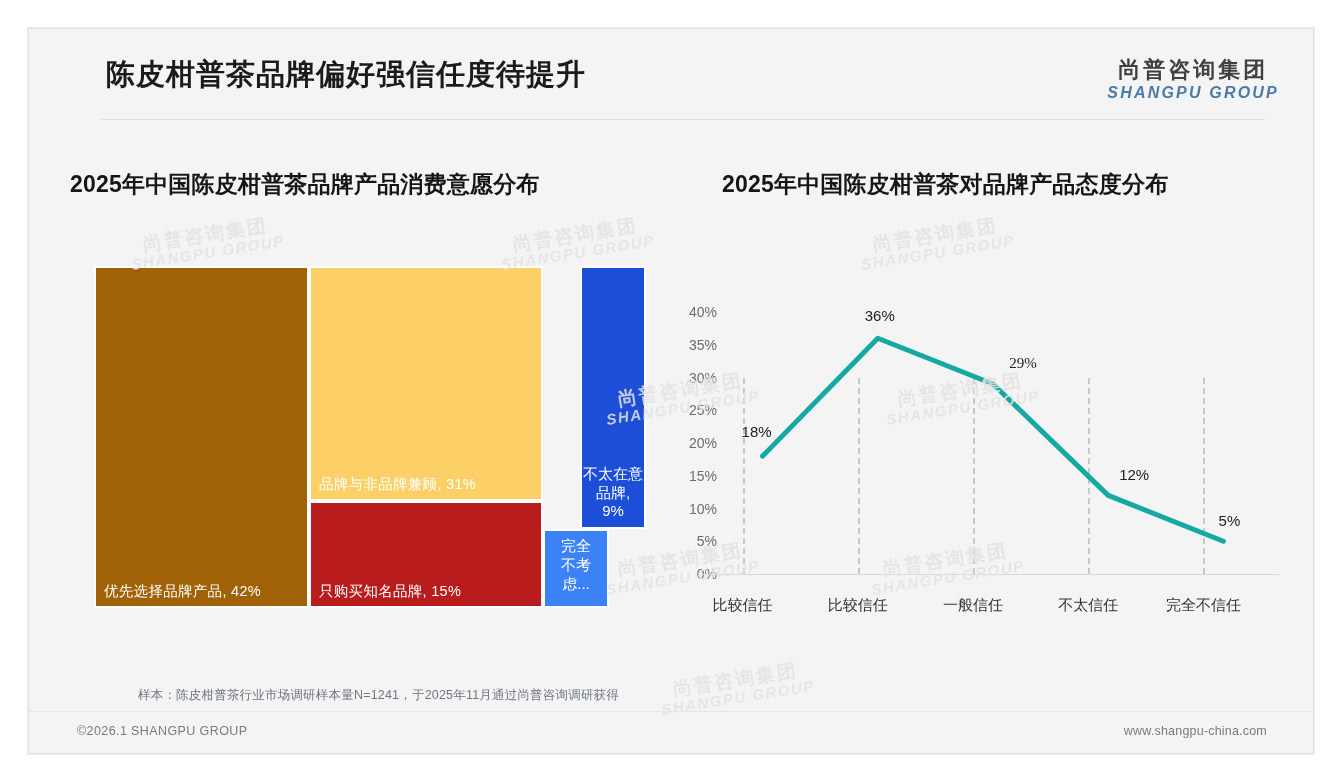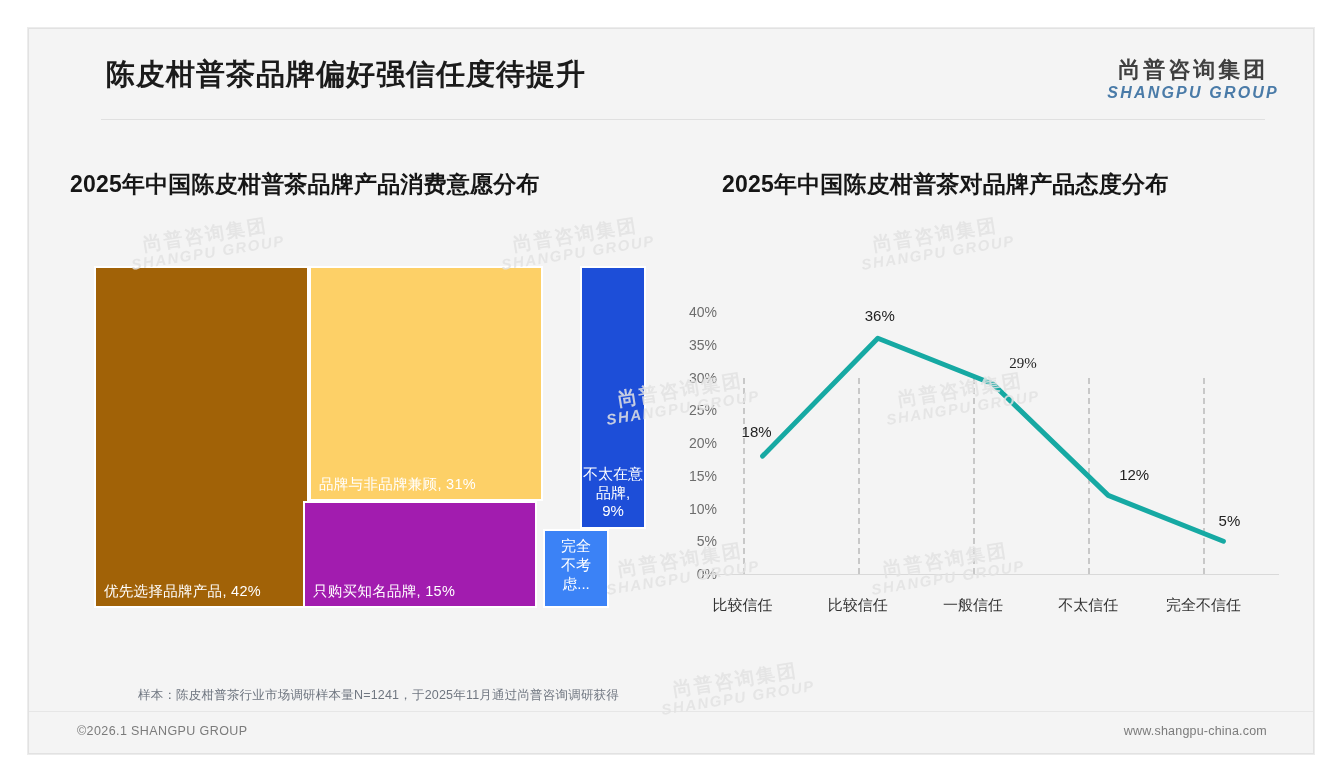--- a/index.html
+++ b/index.html
@@ -271,21 +271,21 @@
   <div id="treemap">
 
     <div class="cell" style="left:0; top:0; width:215px; height:342px; background:#a16207;">
       <div class="cell-label bottom">优先选择品牌产品, 42%</div>
     </div>
 
     <div class="cell" style="left:215px; top:0; width:234px; height:235px; background:#fdd067;">
       <div class="cell-label bottom">品牌与非品牌兼顾, 31%</div>
     </div>
 
-    <div class="cell" style="left:209px; top:235px; width:234px; height:107px; background:#a21caf;">
+    <div class="cell" style="left:215px; top:235px; width:234px; height:107px; background:#b91c1c;">
       <div class="cell-label bottom">只购买知名品牌, 15%</div>
     </div>
 
     <div class="cell" style="left:449px; top:0; width:66px; height:263px; background:#1d4ed8;margin-left:37px;">
       <div class="cell-label stack" style="bottom:6px; font-size:15px;" id="blue-big-label">不太在意<br>品牌,<br>9%</div>
     </div>
 
     <div class="cell" style="left:449px; top:263px; width:66px; height:79px; background:#3b82f6;">
       <div class="cell-label stack" style="top:6px; font-size:15px;" id="blue-small-label">完全<br>不考<br>虑...</div>
     </div>

